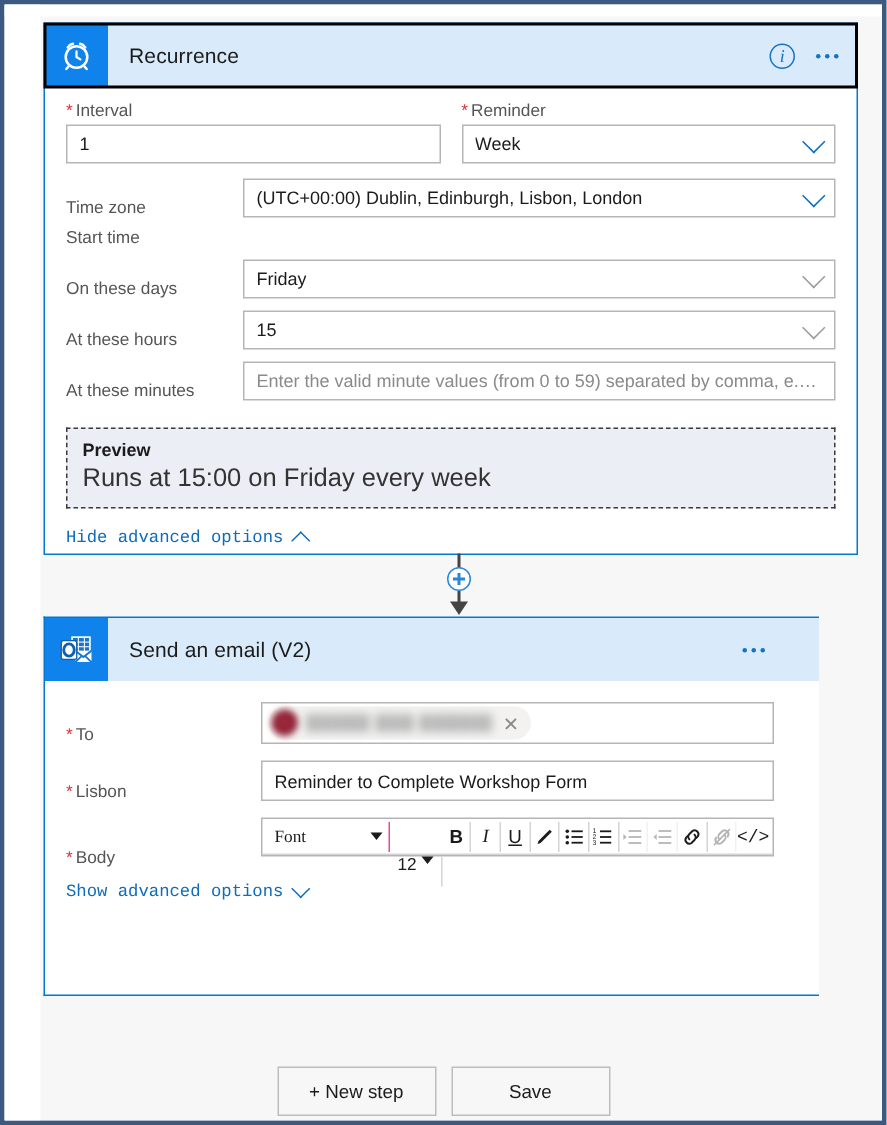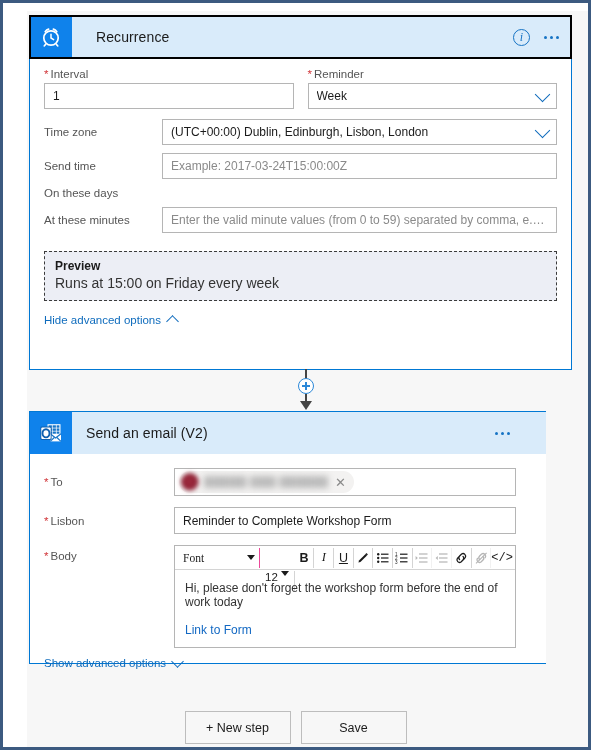--- a/index.html
+++ b/index.html
@@ -54,21 +54,20 @@
   .card-header {
     position: relative;
     height: 42px;
     background: #d9ebfa;
     display: flex;
     align-items: center;
   }
   .card-header.selected {
     outline: 2px solid #000000;
     outline-offset: -1px;
-    gap: 10px;
   }
   .conn-icon {
     width: 42px;
     height: 42px;
     background: #0f82eb;
     display: flex;
     align-items: center;
     justify-content: center;
     flex: 0 0 42px;
   }
@@ -161,21 +160,21 @@
   .col .stack-label {
     font-size: 11.5px;
     color: #555555;
     margin-bottom: 3px;
     display: block;
   }
 
   
   .inline-row {
     display: flex;
-    align-items: center;
+    align-items: flex-end;
     margin-bottom: 8px;
   }
   .inline-row .lbl {
     width: 118px;
     flex: 0 0 118px;
     font-size: 11.5px;
     color: #555555;
   }
   .inline-row .fld { flex: 1 1 auto; min-width: 0; }
 
@@ -186,32 +185,33 @@
     padding: 7px 10px 9px 10px;
     margin-top: 18px;
   }
   .preview-title {
     font-size: 12px;
     color: #1b1b1b;
     font-weight: bold;
     margin-bottom: 2px;
   }
   .preview-text {
-    font-size: 14px;
+    font-size: 17px;
     color: #333333;
   }
 
   .adv-link {
     margin: 13px 0 0 0;
     display: inline-flex;
     align-items: center;
     gap: 7px;
     color: #0f6cbd;
     font-size: 11.5px;
     cursor: pointer;
+    font-family: Liberation Mono, monospace;
   }
   .caret-up {
     width: 9px; height: 9px;
     border-left: 1.5px solid #0f6cbd;
     border-top: 1.5px solid #0f6cbd;
     transform: rotate(45deg);
     margin-top: 3px;
   }
   .caret-down {
     width: 9px; height: 9px;
@@ -461,34 +461,44 @@
           <div class="fld">
             <div class="field">
               <span class="val">(UTC+00:00) Dublin, Edinburgh, Lisbon, London</span>
               <span class="chev"></span>
             </div>
           </div>
         </div>
 
         
         <div class="inline-row">
-          <div class="lbl">Send time</div>
+          <div class="lbl">Start time</div>
+        </div>
+
+        
+        <div class="inline-row">
+          <div class="lbl">On these days</div>
           <div class="fld">
             <div class="field">
-              <span class="val ph">Example: 2017-03-24T15:00:00Z</span>
+              <span class="val">Friday</span>
+              <span class="chev grey"></span>
             </div>
           </div>
         </div>
 
         
         <div class="inline-row">
-          <div class="lbl">On these days</div>
-        </div>
-
-        
+          <div class="lbl">At these hours</div>
+          <div class="fld">
+            <div class="field">
+              <span class="val">15</span>
+              <span class="chev grey"></span>
+            </div>
+          </div>
+        </div>
 
         
         <div class="inline-row">
           <div class="lbl">At these minutes</div>
           <div class="fld">
             <div class="field">
               <span class="val ph">Enter the valid minute values (from 0 to 59) separated by comma, e.g., 15,30</span>
             </div>
           </div>
         </div>
@@ -573,21 +583,21 @@
           </div>
           <div class="fld">
             <div class="field" style="height:27px;">
               <span class="val">Reminder to Complete Workshop Form</span>
             </div>
           </div>
         </div>
 
         
         <div class="inline-row" style="align-items:flex-start;">
-          <div class="lbl" style="flex:0 0 130px; width:130px; padding-top:5px;">
+          <div class="lbl" style="flex:0 0 130px; width:130px; padding-top:5px;margin-top:16px;">
             <span class="req-star">*</span><span>Body</span>
           </div>
           <div class="fld">
             <div class="rte">
               <div class="rte-toolbar">
                 <div class="tb-font">
                   <span>Font</span>
                   <span class="tri-down"></span>
                 </div>
                 <div class="tb-size">
@@ -653,24 +663,20 @@
                 </div>
                 <div class="tb-btn disabled">
                   <svg width="15" height="14" viewBox="0 0 15 14" aria-hidden="true">
                     <path d="M5.6 8.6 A2.6 2.6 0 0 1 5.6 5 L7.6 3 A2.6 2.6 0 0 1 11.2 6.6" fill="none" stroke="#1b1b1b" stroke-width="1.3" stroke-linecap="round"></path>
                     <path d="M9 5.4 A2.6 2.6 0 0 1 9 9 L7 11 A2.6 2.6 0 0 1 3.4 7.4" fill="none" stroke="#1b1b1b" stroke-width="1.3" stroke-linecap="round"></path>
                     <path d="M2 12.4 L12.6 1.8" stroke="#1b1b1b" stroke-width="1.1"></path>
                   </svg>
                 </div>
                 <div class="tb-btn last" style="font-family:'Liberation Mono',monospace; font-size:12px;">&lt;/&gt;</div>
               </div>
-              <div class="rte-content">
-                <div class="rte-text">Hi, please don't forget the workshop form before the end of work today</div>
-                <a class="rte-link">Link to Form</a>
-              </div>
             </div>
           </div>
         </div>
 
         <div class="adv-link" style="margin-top:0;">
           <span>Show advanced options</span>
           <span class="caret-down"></span>
         </div>
       </div>
     </div>

